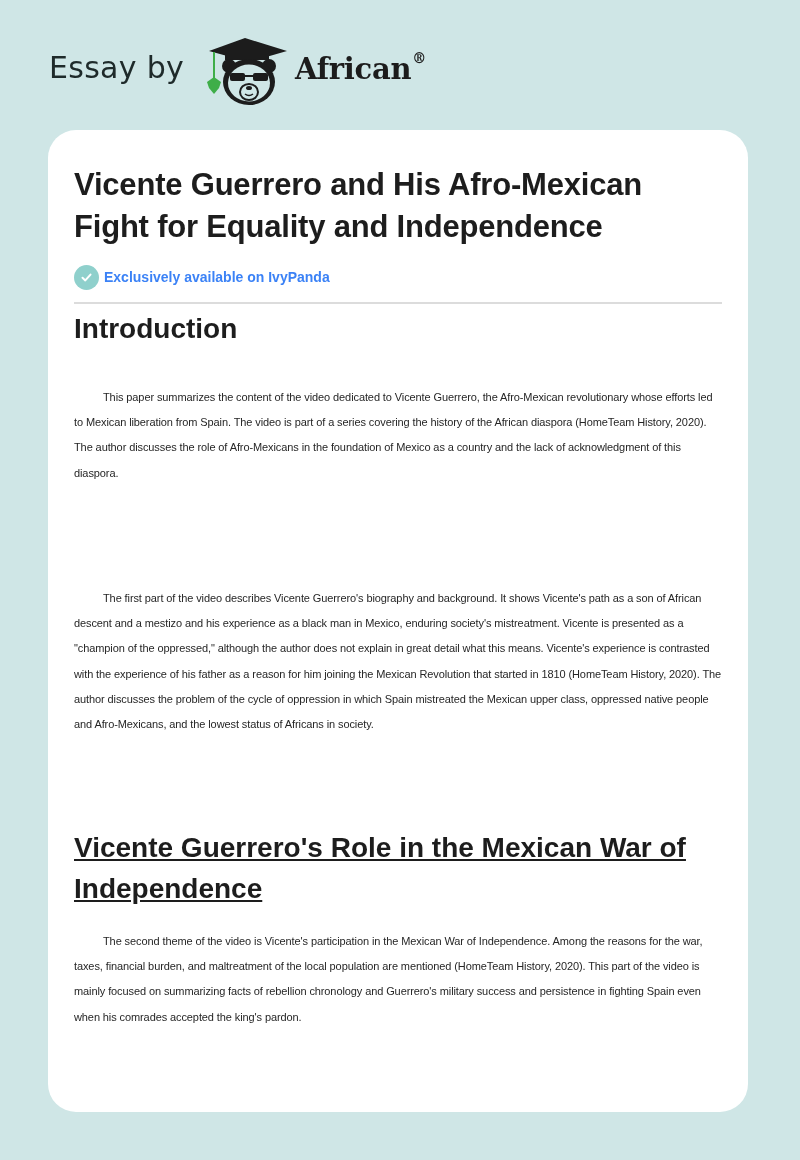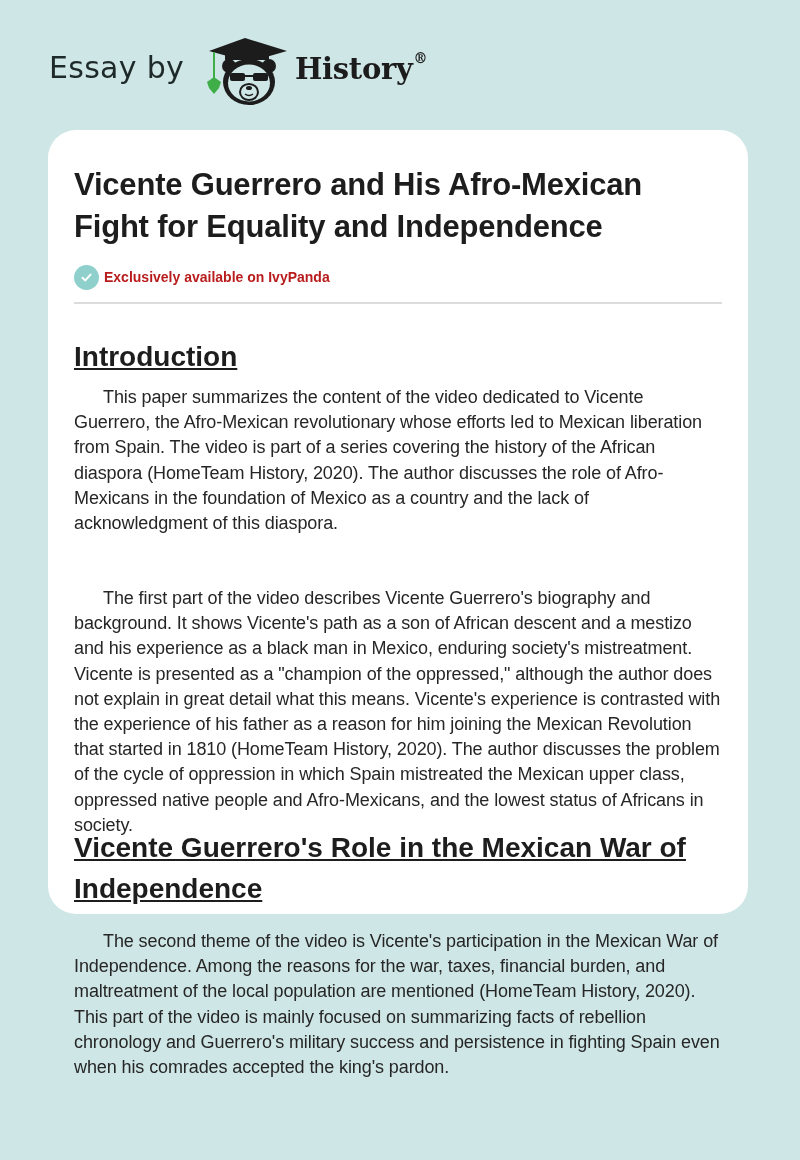--- a/index.html
+++ b/index.html
@@ -41,21 +41,21 @@
     .brand-reg {
       font-size: 14px;
       vertical-align: top;
       position: relative;
       top: -2px;
       margin-left: 1px;
     }
     .card {
       position: absolute;
       left: 48px; top: 130px;
-      width: 700px; height: 784px;
+      width: 700px; height: 982px;
       background: #ffffff;
       border-radius: 28px;
     }
     .title {
       position: absolute;
       left: 26px; top: 34px;
       width: 650px;
       font-size: 31px;
       line-height: 42px;
       font-weight: bold;
@@ -74,42 +74,42 @@
       border-radius: 50%;
       background: #8fd0cc;
       display: flex;
       align-items: center;
       justify-content: center;
       margin-right: 5px;
     }
     .badge-text {
       font-size: 14px;
       font-weight: bold;
-      color: #b91c1c;
+      color: #3b82f6;
     }
     .divider {
       position: absolute;
       left: 26px; top: 172px;
       width: 648px; height: 2px;
       background: #dcdcdc;
     }
     .section-heading {
       position: absolute;
       left: 26px;
       width: 650px;
       font-size: 28px;
       line-height: 41px;
       font-weight: bold;
       color: #1d1d1d;
     }
     .paragraph {
       position: absolute;
       left: 26px;
       width: 648px;
-      font-size: 18px;
+      font-size: 11px;
       line-height: 25.2px;
       color: #262626;
       text-indent: 29px;
       letter-spacing: -0.1px;
     }
   </style>
 </head>
 <body>
 
 <div class="header">
@@ -131,37 +131,37 @@
 
       <rect x="27" y="37" width="15" height="8" rx="2" fill="#1c1c1c"></rect>
       <rect x="50" y="37" width="15" height="8" rx="2" fill="#1c1c1c"></rect>
       <rect x="41" y="39" width="10" height="2" fill="#1c1c1c"></rect>
 
       <ellipse cx="46" cy="56" rx="9" ry="8" fill="none" stroke="#1c1c1c" stroke-width="2"></ellipse>
       <ellipse cx="46" cy="52" rx="3" ry="2" fill="#1c1c1c"></ellipse>
       <path d="M42,58 Q46,61 50,58" fill="none" stroke="#1c1c1c" stroke-width="1.5"></path>
     </svg>
   </div>
-  <span class="brand-name"><span>History</span><span class="brand-reg">®</span></span>
+  <span class="brand-name"><span>African</span><span class="brand-reg">®</span></span>
 </div>
 
 <main class="card">
   <h1 class="title">Vicente Guerrero and His Afro-Mexican Fight for Equality and Independence</h1>
 
   <div class="badge-row">
     <span class="check-icon">
       <svg width="13" height="13" viewBox="0 0 13 13">
           <path d="M2.5,6.8 L5.3,9.4 L10.5,3.6" fill="none" stroke="#ffffff" stroke-width="2" stroke-linecap="round" stroke-linejoin="round"></path>
         </svg>
     </span>
     <span class="badge-text">Exclusively available on IvyPanda</span>
   </div>
 
   <div class="divider"></div>
 
-  <h2 class="section-heading" style="top:206px;text-decoration:underline;">Introduction</h2>
+  <h2 class="section-heading" style="top:178px;">Introduction</h2>
   <p class="paragraph" style="top:255px;">This paper summarizes the content of the video dedicated to Vicente Guerrero, the Afro-Mexican revolutionary whose efforts led to Mexican liberation from Spain. The video is part of a series covering the history of the African diaspora (HomeTeam History, 2020). The author discusses the role of Afro-Mexicans in the foundation of Mexico as a country and the lack of acknowledgment of this diaspora.</p>
 
   <p class="paragraph" style="top:456px;">The first part of the video describes Vicente Guerrero's biography and background. It shows Vicente's path as a son of African descent and a mestizo and his experience as a black man in Mexico, enduring society's mistreatment. Vicente is presented as a "champion of the oppressed," although the author does not explain in great detail what this means. Vicente's experience is contrasted with the experience of his father as a reason for him joining the Mexican Revolution that started in 1810 (HomeTeam History, 2020). The author discusses the problem of the cycle of oppression in which Spain mistreated the Mexican upper class, oppressed native people and Afro-Mexicans, and the lowest status of Africans in society.</p>
 
   <h2 class="section-heading" style="top:697px;text-decoration:underline;">Vicente Guerrero's Role in the Mexican War of Independence</h2>
   <p class="paragraph" style="top:799px;">The second theme of the video is Vicente's participation in the Mexican War of Independence. Among the reasons for the war, taxes, financial burden, and maltreatment of the local population are mentioned (HomeTeam History, 2020). This part of the video is mainly focused on summarizing facts of rebellion chronology and Guerrero's military success and persistence in fighting Spain even when his comrades accepted the king's pardon.</p>
 </main>
 
 </body></html>

